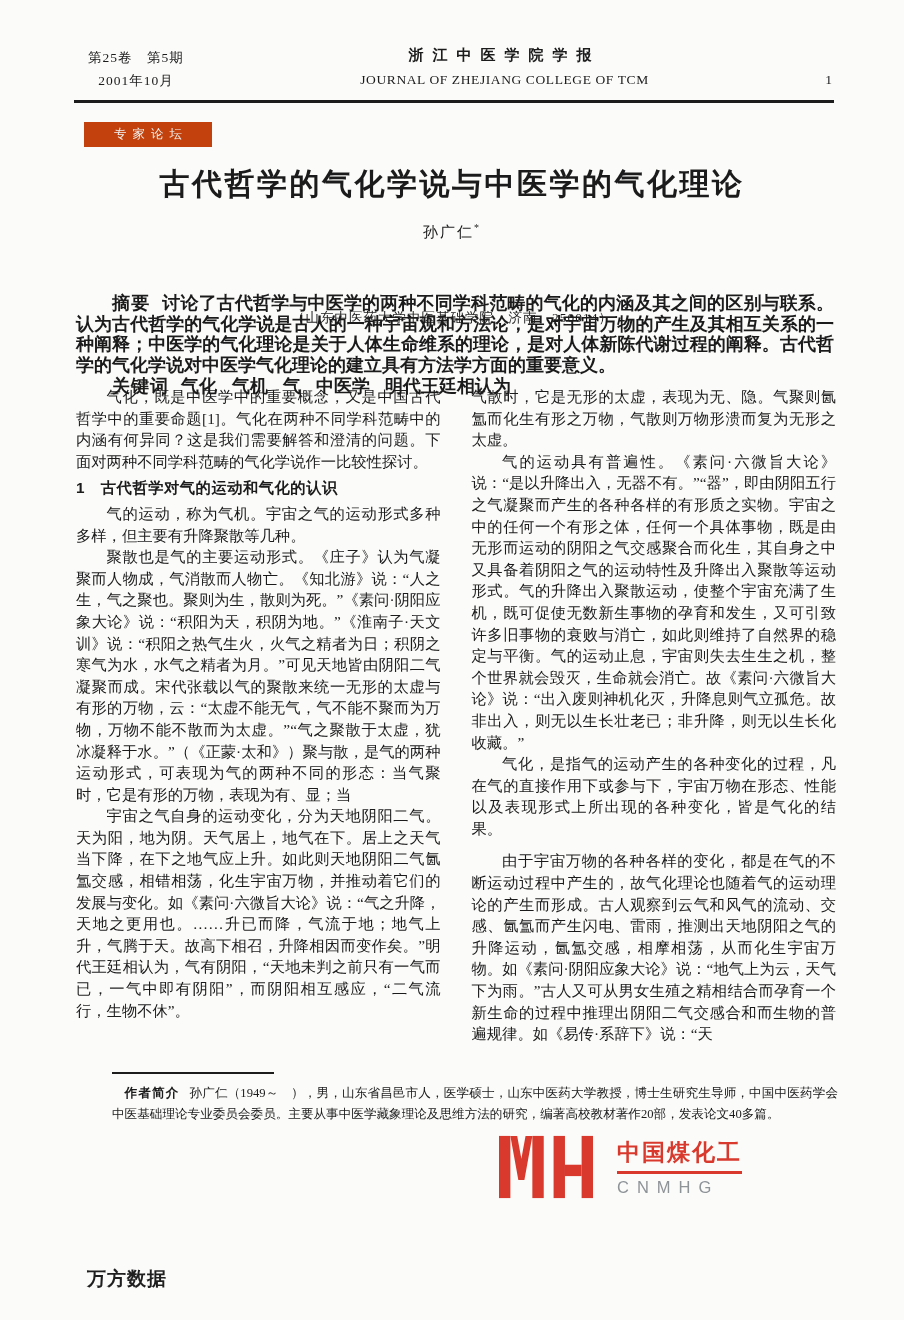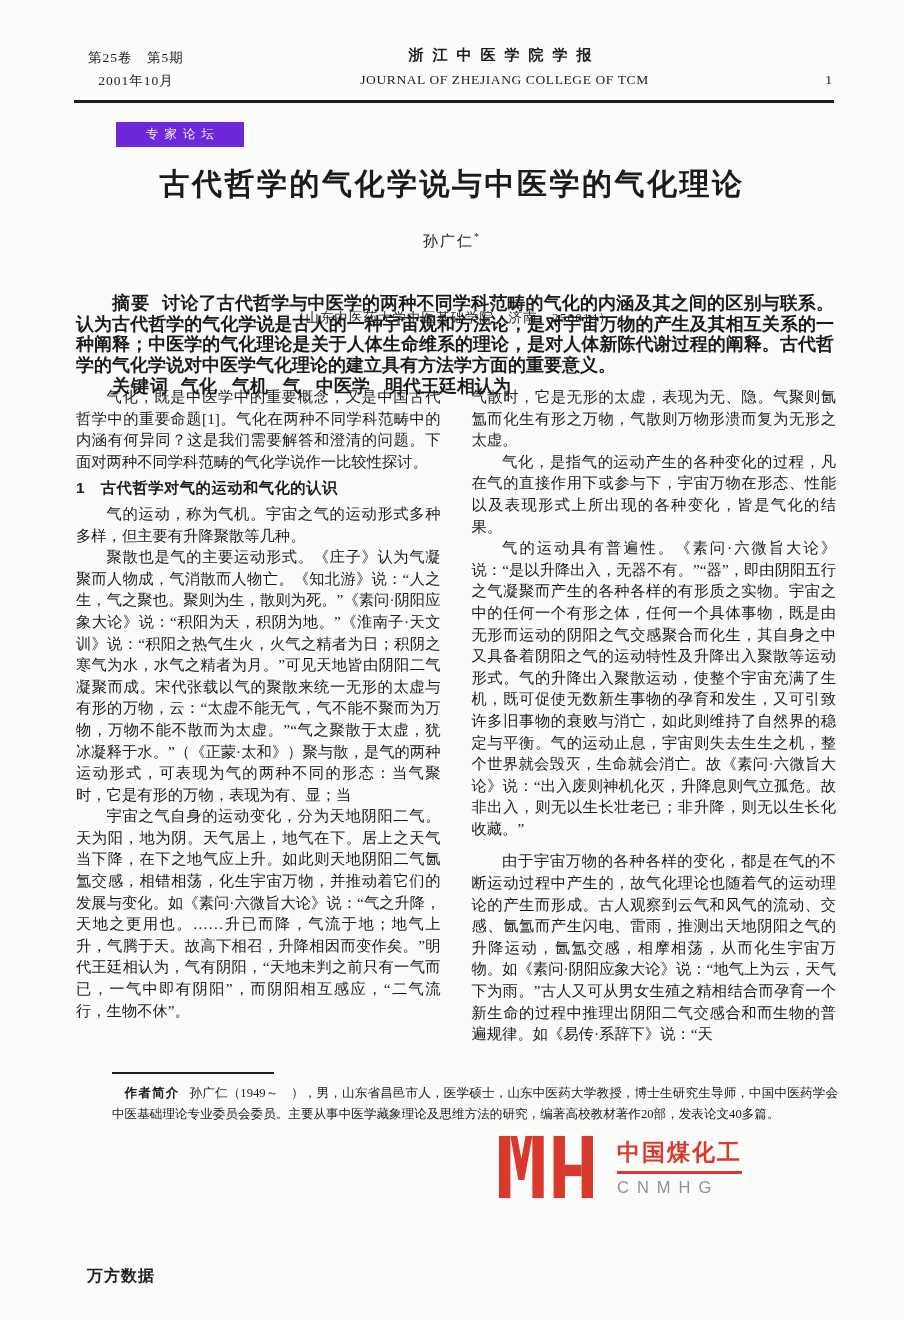--- a/index.html
+++ b/index.html
@@ -25,37 +25,36 @@
   .h-right { font-size:13.5px; margin-top:26px; }
   .rule {
     position:absolute; top:100px; left:74px; right:70px;
     height:3px; background:#1c1c1c;
   }
 
   
   .badge {
     position:absolute; top:122px; left:84px;
     width:128px; height:25px;
-    background:#6d28d9; color:#f2f2f2;
+    background:#c2410c; color:#f2f2f2;
     font-family:"Liberation Sans", sans-serif;
     font-size:12.5px; letter-spacing:6px;
     display:flex; align-items:center; justify-content:center;
     padding-left:6px;
-    margin-left:32px;
   }
 
   
   .title {
     position:absolute; top:164px; left:0; width:100%;
     text-align:center;
     font-family:Liberation Mono, monospace;
     font-size:30px; font-weight:bold; letter-spacing:2.5px;
   }
   .author {
-    position:absolute; top:231px; left:0; width:100%;
+    position:absolute; top:222px; left:0; width:100%;
     text-align:center; font-size:15px; letter-spacing:2px;
   }
   .author sup { font-size:10px; }
   .affiliation {
     position:absolute; top:261px; left:0; width:100%;
     text-align:center; font-size:13.5px; letter-spacing:1px;margin-top:48px;
   }
 
   
   .abstract-block {
@@ -110,21 +109,21 @@
   }
   .wm-en {
     font-family:"Liberation Sans", sans-serif;
     font-size:16.5px; letter-spacing:8px; margin-top:4px;
   }
 
   
   .wanfang {
     position:absolute; top:1266px; left:87px;
     font-family:"Liberation Sans", sans-serif;
-    font-size:16px; font-weight:bold; color:#1f1f1f; letter-spacing:1px;
+    font-size:19px; font-weight:bold; color:#1f1f1f; letter-spacing:1px;
   }
 </style>
 </head>
 <body>
 
 <div class="page">
 
   <div class="header">
     <div class="h-left">
       <div>第25卷　第5期</div>
@@ -152,22 +151,22 @@
   <div class="columns">
     <div class="col">
       <p class="indent">气化，既是中医学中的重要概念，又是中国古代哲学中的重要命题[1]。气化在两种不同学科范畴中的内涵有何异同？这是我们需要解答和澄清的问题。下面对两种不同学科范畴的气化学说作一比较性探讨。</p>
       <h2 class="sec">1　古代哲学对气的运动和气化的认识</h2>
       <p class="indent">气的运动，称为气机。宇宙之气的运动形式多种多样，但主要有升降聚散等几种。</p>
       <p class="indent">聚散也是气的主要运动形式。《庄子》认为气凝聚而人物成，气消散而人物亡。《知北游》说：“人之生，气之聚也。聚则为生，散则为死。”《素问·阴阳应象大论》说：“积阳为天，积阴为地。”《淮南子·天文训》说：“积阳之热气生火，火气之精者为日；积阴之寒气为水，水气之精者为月。”可见天地皆由阴阳二气凝聚而成。宋代张载以气的聚散来统一无形的太虚与有形的万物，云：“太虚不能无气，气不能不聚而为万物，万物不能不散而为太虚。”“气之聚散于太虚，犹冰凝释于水。”（《正蒙·太和》）聚与散，是气的两种运动形式，可表现为气的两种不同的形态：当气聚时，它是有形的万物，表现为有、显；当</p>
       <p class="indent">宇宙之气自身的运动变化，分为天地阴阳二气。天为阳，地为阴。天气居上，地气在下。居上之天气当下降，在下之地气应上升。如此则天地阴阳二气氤氲交感，相错相荡，化生宇宙万物，并推动着它们的发展与变化。如《素问·六微旨大论》说：“气之升降，天地之更用也。……升已而降，气流于地；地气上升，气腾于天。故高下相召，升降相因而变作矣。”明代王廷相认为，气有阴阳，“天地未判之前只有一气而已，一气中即有阴阳”，而阴阳相互感应，“二气流行，生物不休”。</p>
     </div>
     <div class="col">
       <p>气散时，它是无形的太虚，表现为无、隐。气聚则氤氲而化生有形之万物，气散则万物形溃而复为无形之太虚。</p>
+      <p class="indent">气的运动具有普遍性。《素问·六微旨大论》说：“是以升降出入，无器不有。”“器”，即由阴阳五行之气凝聚而产生的各种各样的有形质之实物。宇宙之中的任何一个有形之体，任何一个具体事物，既是由无形而运动的阴阳之气交感聚合而化生，其自身之中又具备着阴阳之气的运动特性及升降出入聚散等运动形式。气的升降出入聚散运动，使整个宇宙充满了生机，既可促使无数新生事物的孕育和发生，又可引致许多旧事物的衰败与消亡，如此则维持了自然界的稳定与平衡。气的运动止息，宇宙则失去生生之机，整个世界就会毁灭，生命就会消亡。故《素问·六微旨大论》说：“出入废则神机化灭，升降息则气立孤危。故非出入，则无以生长壮老已；非升降，则无以生长化收藏。”</p>
       <p class="indent">气化，是指气的运动产生的各种变化的过程，凡在气的直接作用下或参与下，宇宙万物在形态、性能以及表现形式上所出现的各种变化，皆是气化的结果。</p>
-      <p class="indent">气的运动具有普遍性。《素问·六微旨大论》说：“是以升降出入，无器不有。”“器”，即由阴阳五行之气凝聚而产生的各种各样的有形质之实物。宇宙之中的任何一个有形之体，任何一个具体事物，既是由无形而运动的阴阳之气交感聚合而化生，其自身之中又具备着阴阳之气的运动特性及升降出入聚散等运动形式。气的升降出入聚散运动，使整个宇宙充满了生机，既可促使无数新生事物的孕育和发生，又可引致许多旧事物的衰败与消亡，如此则维持了自然界的稳定与平衡。气的运动止息，宇宙则失去生生之机，整个世界就会毁灭，生命就会消亡。故《素问·六微旨大论》说：“出入废则神机化灭，升降息则气立孤危。故非出入，则无以生长壮老已；非升降，则无以生长化收藏。”</p>
       <p class="indent gap">由于宇宙万物的各种各样的变化，都是在气的不断运动过程中产生的，故气化理论也随着气的运动理论的产生而形成。古人观察到云气和风气的流动、交感、氤氲而产生闪电、雷雨，推测出天地阴阳之气的升降运动，氤氲交感，相摩相荡，从而化生宇宙万物。如《素问·阴阳应象大论》说：“地气上为云，天气下为雨。”古人又可从男女生殖之精相结合而孕育一个新生命的过程中推理出阴阳二气交感合和而生物的普遍规律。如《易传·系辞下》说：“天</p>
     </div>
   </div>
 
   <div class="footnote">
     <div class="fn-rule"></div>
     <p class="fn"><b>作者简介</b><span>孙广仁（1949～　），男，山东省昌邑市人，医学硕士，山东中医药大学教授，博士生研究生导师，中国中医药学会中医基础理论专业委员会委员。主要从事中医学藏象理论及思维方法的研究，编著高校教材著作20部，发表论文40多篇。</span></p>
   </div>
 
   <div class="watermark">

